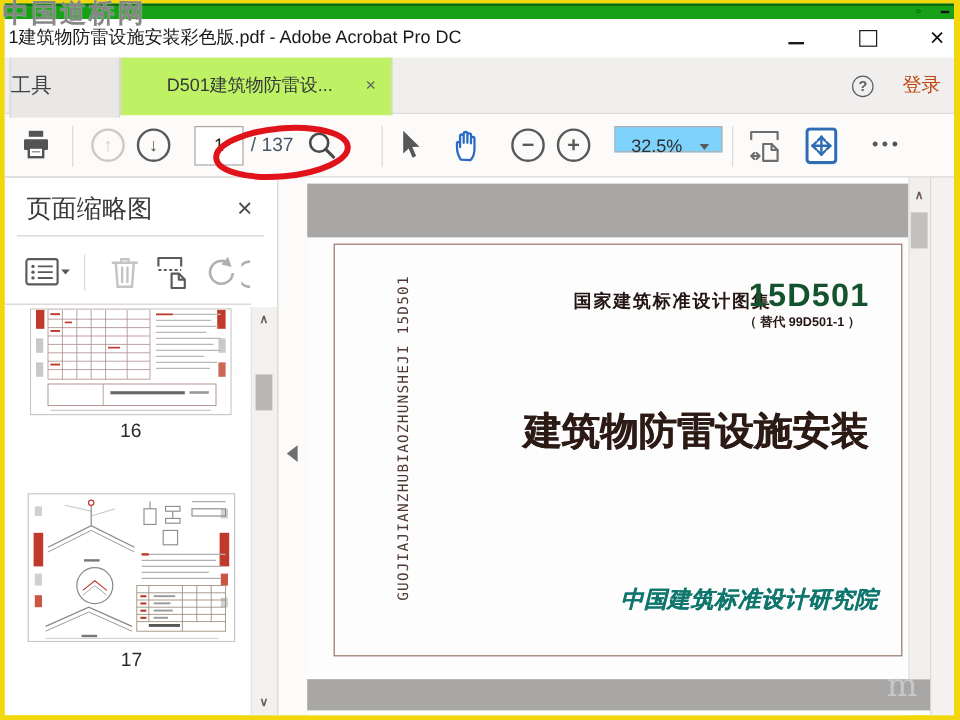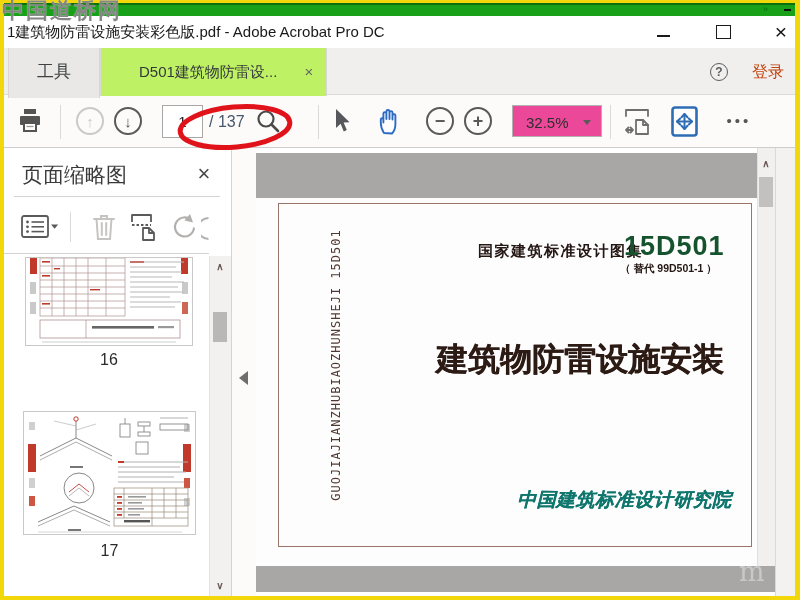--- a/index.html
+++ b/index.html
@@ -17,38 +17,38 @@
   .win-btn{top:22px;width:22px;height:20px;display:flex;align-items:center;justify-content:center;cursor:default;}
   .btn-min-bar{width:13px;height:2px;background:#1a1a1a;margin-top:8px;}
   .btn-max-box{width:13px;height:12px;border:1.5px solid #1a1a1a;}
   .btn-close-x{font-size:21px;color:#111;line-height:20px;}
   .wm-topleft{left:2px;top:-4px;font-size:22px;font-weight:bold;letter-spacing:2px;
               color:rgba(125,125,125,.92);font-family:"DejaVu Serif",serif;z-index:30;
               text-shadow:0 0 1px rgba(255,255,255,.8);}
   
   .tab-bar{left:4px;top:48px;width:791px;height:47px;background:#f1efed;border-bottom:1px solid #dddbd9;}
   .tab-tools{left:8px;top:48px;width:92px;height:50px;background:#eae8e6;border-left:1px solid #d9d7d5;
-             border-right:1px solid #d9d7d5;text-align:center;line-height:47px;font-size:17px;color:#3e4245;z-index:2;}
+             border-right:1px solid #d9d7d5;line-height:47px;font-size:17px;color:#3e4245;z-index:2;}
   .tab-doc{left:100px;top:48px;width:227px;height:48px;background:#bef264;border-left:1px solid #d9d7d5;
            border-right:1px solid #d9d7d5;z-index:3;}
   .tab-doc-label{left:38px;top:0;height:47px;line-height:47px;font-size:15px;color:#34383b;white-space:nowrap;}
   .tab-doc-close{left:196px;top:0;width:24px;height:47px;line-height:47px;text-align:center;font-size:15px;color:#666;}
   .help-circle{left:710px;top:63px;width:18px;height:18px;border:1.5px solid #595d61;border-radius:50%;
                text-align:center;line-height:16px;font-size:12px;font-weight:bold;color:#595d61;}
   .sign-in{left:752px;top:60px;height:24px;line-height:24px;font-size:16px;color:#c2410c;}
   
   .toolbar{left:4px;top:95px;width:791px;height:53px;background:#fcfbfa;border-bottom:1px solid #cfcdcb;}
   .vdiv{top:105px;width:1px;height:34px;background:#dcdad8;}
   .circ{width:28px;height:28px;border-radius:50%;border:2px solid #595959;display:flex;
         align-items:center;justify-content:center;font-size:15px;font-weight:bold;color:#595959;background:#fcfbfa;}
   .circ.disabled{border-color:#cbc9c7;color:#cbc9c7;}
   .page-input{left:162px;top:105px;width:41px;height:33px;border:1px solid #a9a7a5;background:#fff;
               text-align:center;font-size:15px;color:#222;font-family:"Liberation Sans",sans-serif;padding:0;}
   .page-total{left:209px;top:105px;height:33px;line-height:33px;font-size:16px;color:#46586a;}
-  .zoom-box{left:512px;top:105px;width:90px;height:32px;border:1px solid #b3b1af;background:#ec4899;}
+  .zoom-box{left:512px;top:105px;width:90px;height:22px;border:1px solid #b3b1af;background:#7dd3fc;}
   .zoom-text{left:13px;top:0;height:33px;line-height:33px;font-size:15px;color:#2e2e2e;}
   .caret{position:absolute;width:0;height:0;border-left:4.5px solid transparent;border-right:4.5px solid transparent;
          border-top:5px solid #5a5a5a;}
   .more-dots{left:720px;top:105px;width:38px;height:33px;line-height:31px;text-align:center;font-size:15px;
              letter-spacing:3px;color:#555;}
   
   .panel-title{left:22px;top:158px;height:34px;line-height:34px;font-size:21px;color:#3a3a3a;}
   .panel-close{left:190px;top:158px;width:28px;height:34px;line-height:32px;text-align:center;font-size:22px;color:#4a4a4a;}
   .hline{height:1px;background:#d5d3d1;}
   .thumb-box{background:#fff;border:1px solid #cac8c6;overflow:hidden;}

